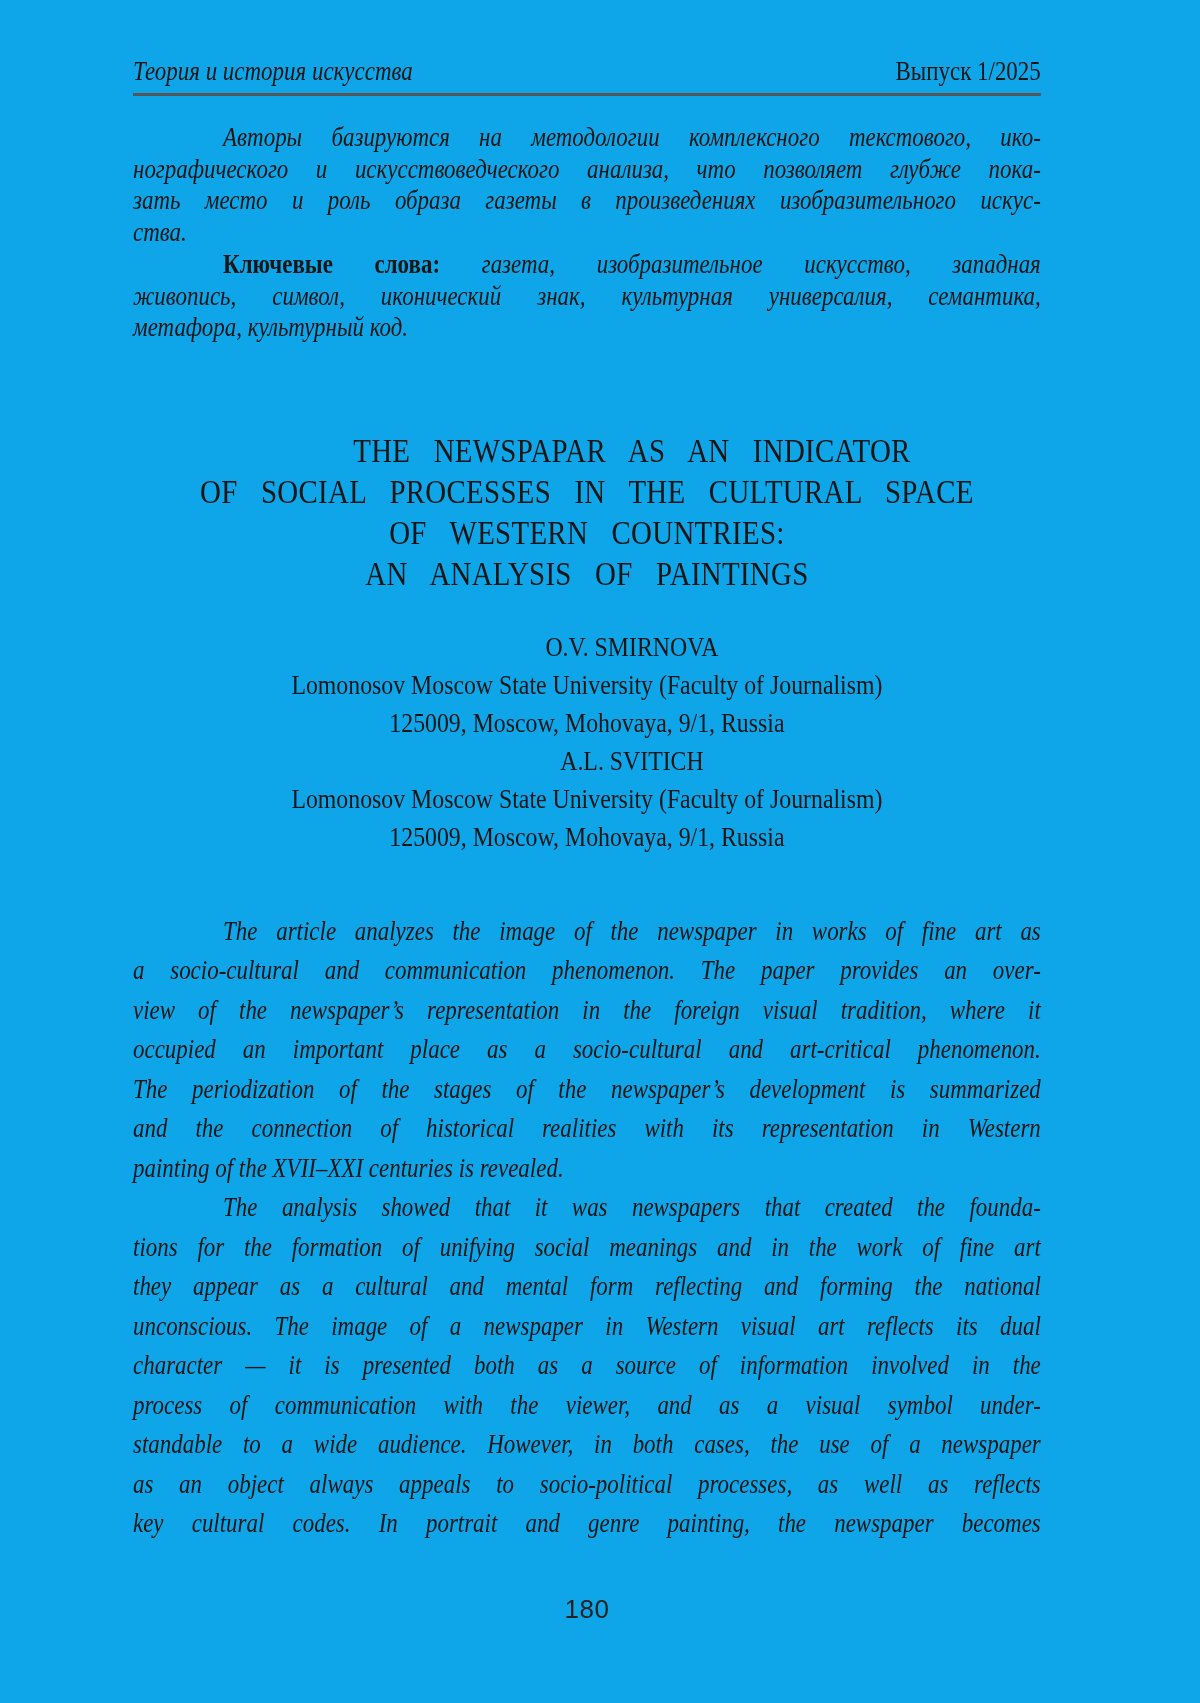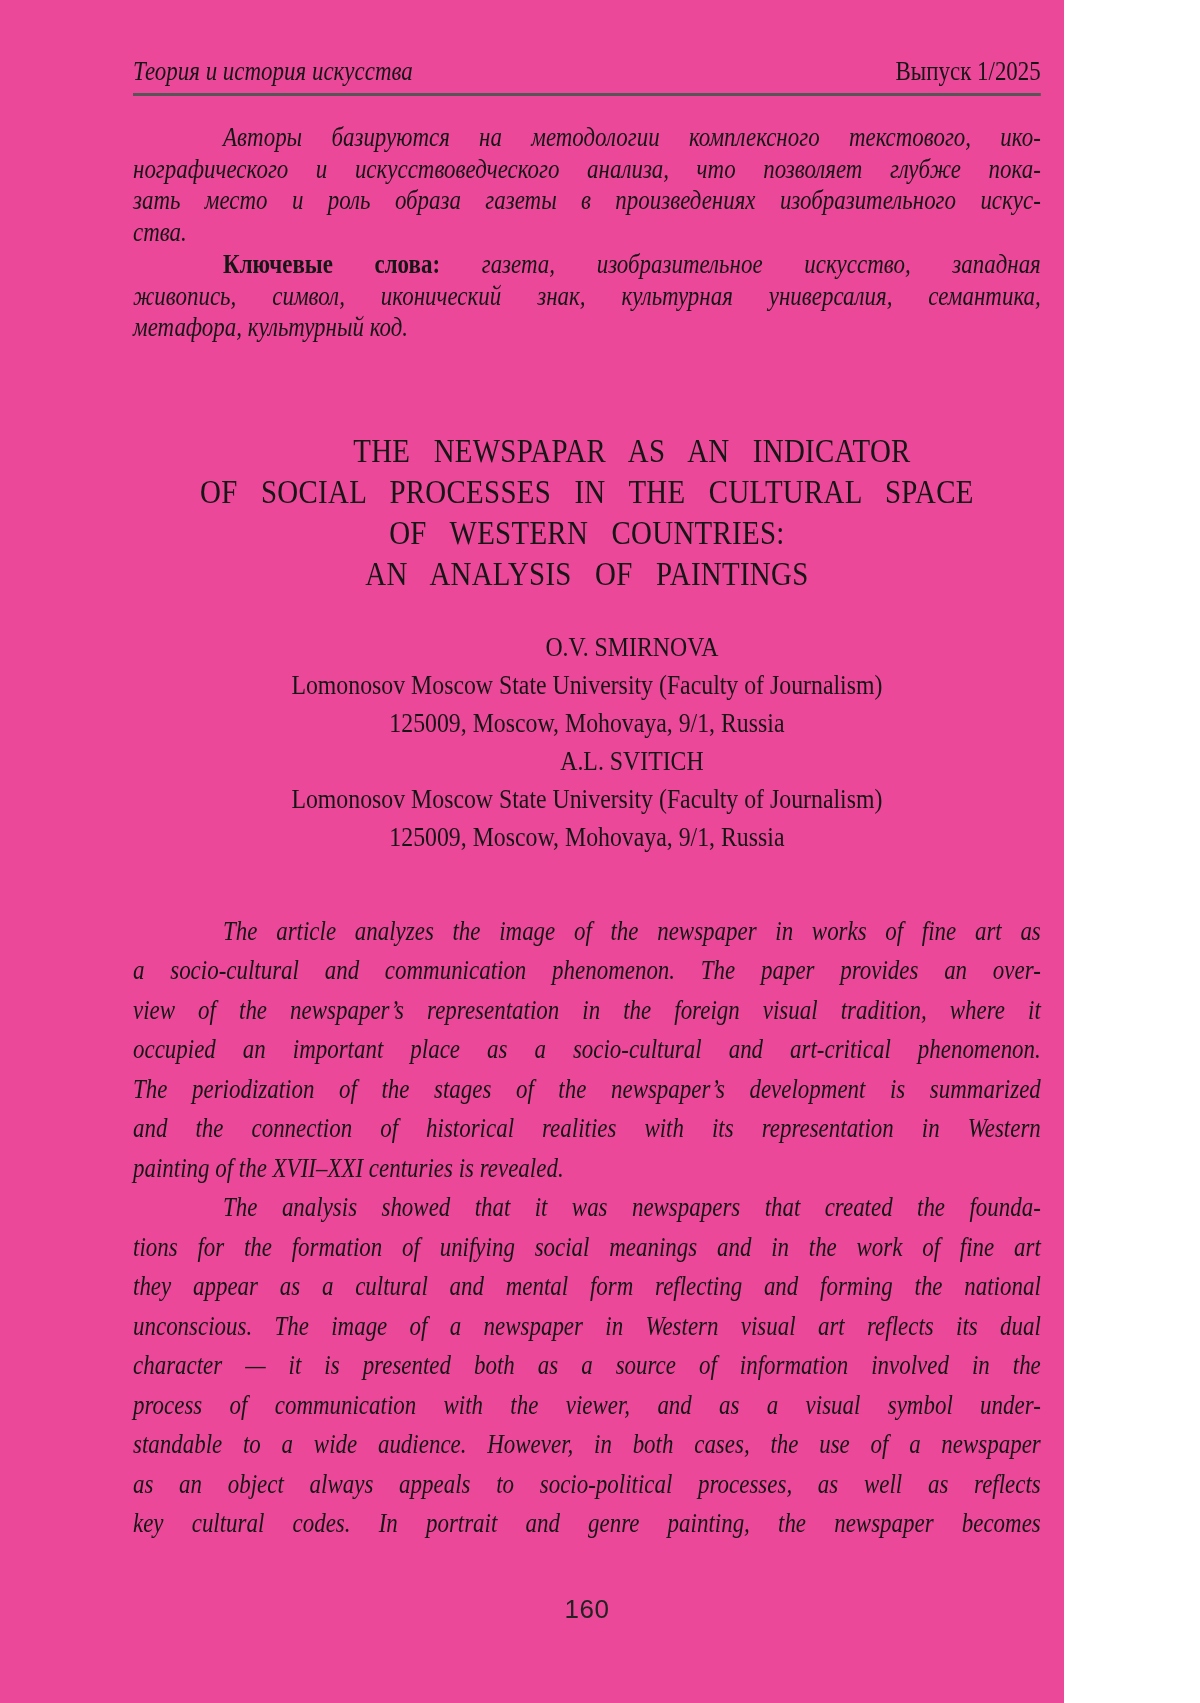--- a/index.html
+++ b/index.html
@@ -1,19 +1,19 @@
 <!DOCTYPE html>
 <html><head>
 <meta charset="utf-8">
 <style>
   html,body { margin:0; padding:0; background:#ffffff; }
   .page {
     position:relative;
-    width:1064px; height:1703px;
-    background:#ec4899;
+    width:1200px; height:1703px;
+    background:#0ea5e9;
     color:#161616;
     font-family:"Liberation Serif","DejaVu Serif",serif;
     overflow:hidden;
     box-sizing:border-box;
     padding:56px 0 0 133px;
   }
   
   .scale-wrap {
     width:1068px;
     transform:scaleX(0.85);
@@ -129,14 +129,14 @@
         <div class="jline">unconscious. The image of a newspaper in Western visual art reflects its dual</div>
         <div class="jline">character — it is presented both as a source of information involved in the</div>
         <div class="jline">process of communication with the viewer, and as a visual symbol under-</div>
         <div class="jline">standable to a wide audience. However, in both cases, the use of a newspaper</div>
         <div class="jline">as an object always appeals to socio-political processes, as well as reflects</div>
         <div class="jline">key cultural codes. In portrait and genre painting, the newspaper becomes</div>
       </div>
 
   </div>
 
-  <div class="footer">160</div>
+  <div class="footer">180</div>
 </div>
 
 </body></html>

